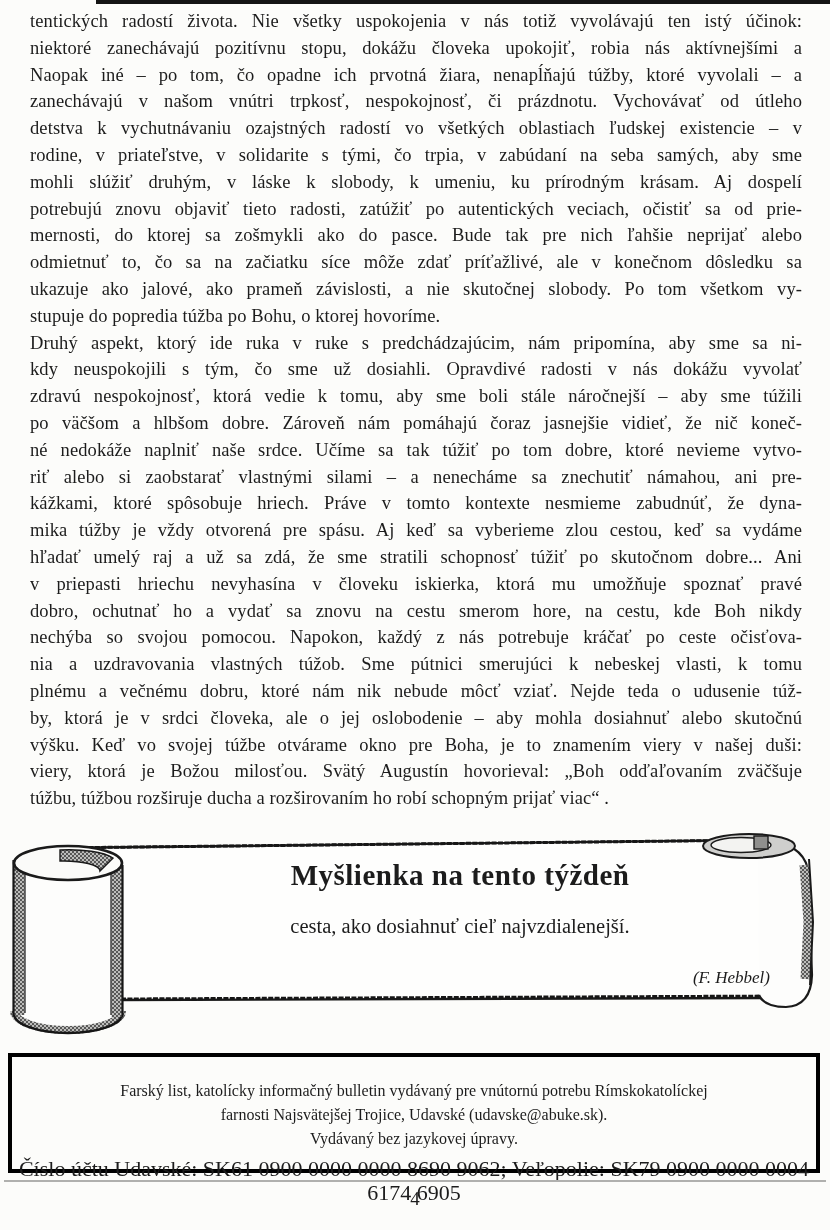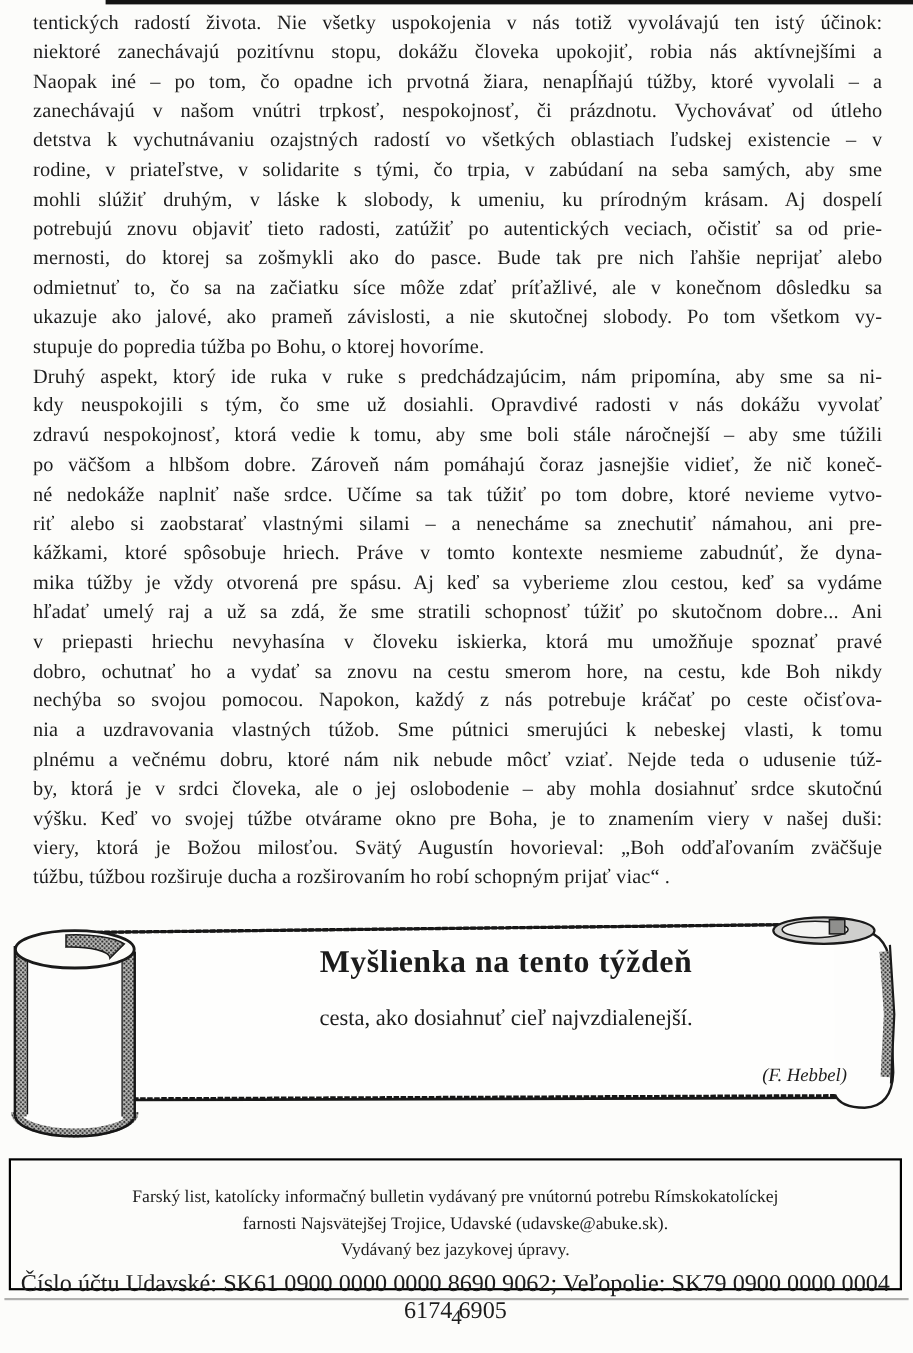--- a/index.html
+++ b/index.html
@@ -45,21 +45,21 @@
   .thought-attr{
     position:absolute;top:141px;left:0;width:100%;
     text-align:right;padding-right:20px;box-sizing:border-box;
     font-size:17px;
     font-style:italic;
   }
 
   
   .footer-box{
     position:absolute;top:1053px;left:8px;width:812px;height:120px;
-    border:2px solid #000000;box-sizing:border-box;
+    border:4px solid #000000;box-sizing:border-box;
     text-align:center;
     padding-top:22px;
     font-size:16px;line-height:24px;
   }
   .footer-box .footer-line.last-line{font-size:22px;margin-top:6px;}
   .scan-line{position:absolute;top:1180px;left:4px;right:4px;height:2px;background:#b0b0ae;}
 
   .page-number{
     position:absolute;top:1188px;left:0;width:830px;
     text-align:center;font-size:19px;
@@ -97,21 +97,21 @@
         <div class="body-line">né nedokáže naplniť naše srdce. Učíme sa tak túžiť po tom dobre, ktoré nevieme vytvo-</div>
         <div class="body-line">riť alebo si zaobstarať vlastnými silami – a nenecháme sa znechutiť námahou, ani pre-</div>
         <div class="body-line">kážkami, ktoré spôsobuje hriech. Práve v tomto kontexte nesmieme zabudnúť, že dyna-</div>
         <div class="body-line">mika túžby je vždy otvorená pre spásu. Aj keď sa vyberieme zlou cestou, keď sa vydáme</div>
         <div class="body-line">hľadať umelý raj a už sa zdá, že sme stratili schopnosť túžiť po skutočnom dobre... Ani</div>
         <div class="body-line">v priepasti hriechu nevyhasína v človeku iskierka, ktorá mu umožňuje spoznať pravé</div>
         <div class="body-line">dobro, ochutnať ho a vydať sa znovu na cestu smerom hore, na cestu, kde Boh nikdy</div>
         <div class="body-line">nechýba so svojou pomocou. Napokon, každý z nás potrebuje kráčať po ceste očisťova-</div>
         <div class="body-line">nia a uzdravovania vlastných túžob. Sme pútnici smerujúci k nebeskej vlasti, k tomu</div>
         <div class="body-line">plnému a večnému dobru, ktoré nám nik nebude môcť vziať. Nejde teda o udusenie túž-</div>
-        <div class="body-line">by, ktorá je v srdci človeka, ale o jej oslobodenie – aby mohla dosiahnuť srdce skutočnú</div>
+        <div class="body-line">by, ktorá je v srdci človeka, ale o jej oslobodenie – aby mohla dosiahnuť alebo skutočnú</div>
         <div class="body-line">výšku. Keď vo svojej túžbe otvárame okno pre Boha, je to znamením viery v našej duši:</div>
         <div class="body-line">viery, ktorá je Božou milosťou. Svätý Augustín hovorieval: „Boh odďaľovaním zväčšuje</div>
         <div class="body-line last-line">túžbu, túžbou rozširuje ducha a rozširovaním ho robí schopným prijať viac“ .</div>
       </div>
   </div>
 
   <div class="scroll-wrap">
     <svg width="830" height="212" viewBox="0 0 830 212" aria-hidden="true">
       <defs>
         <pattern id="ht" width="4" height="4" patternUnits="userSpaceOnUse">

